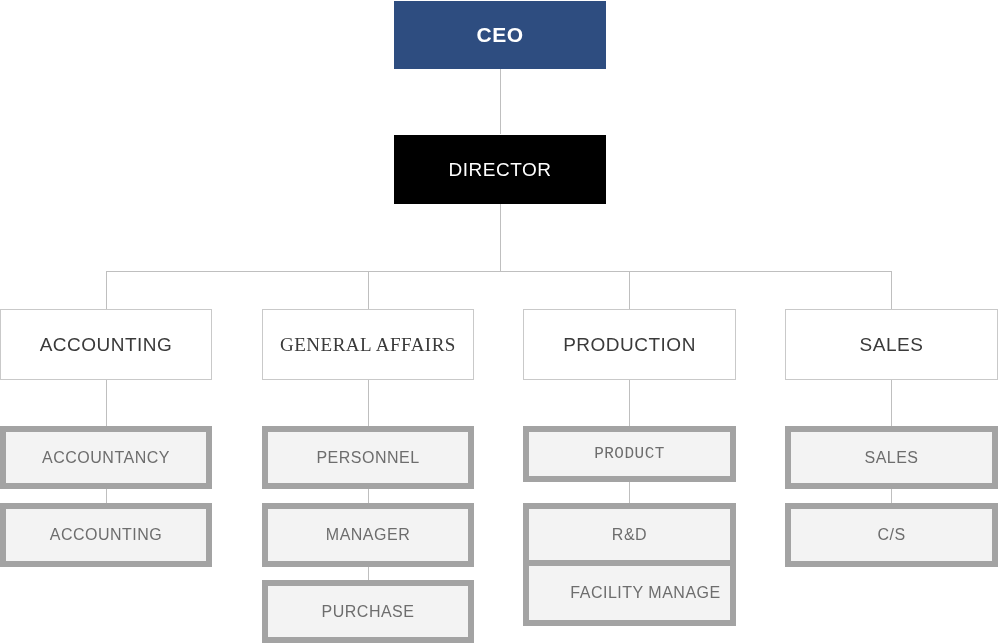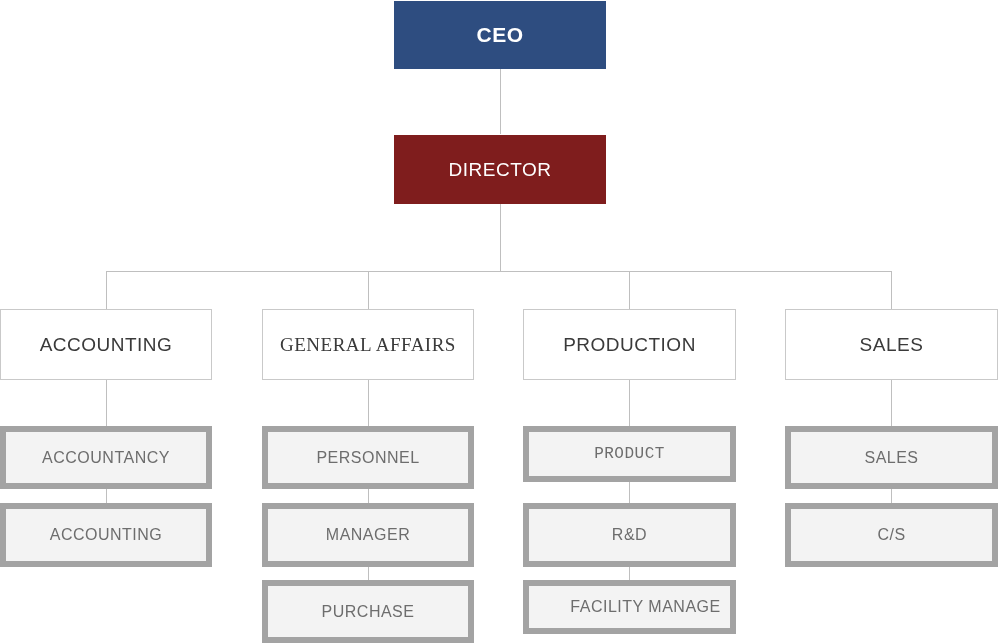--- a/index.html
+++ b/index.html
@@ -28,21 +28,21 @@
     letter-spacing: 0.5px;
   }
   .node-ceo {
     background: #2e4d80;
     color: #ffffff;
     font-size: 21px;
     font-weight: bold;
     text-align: right;
   }
   .node-director {
-    background: #7f1d1d;
+    background: #000000;
     color: #ffffff;
     font-size: 19px;
   }
   .node-dept {
     background: #ffffff;
     border: 1px solid #c9c9c9;
     color: #3a3a3a;
     font-size: 19px;
   }
   .node-sub {
@@ -116,21 +116,21 @@
   <div class="node node-sub" style="left:262px; top:580px; width:212px; height:63px;">
     <span>PURCHASE</span>
   </div>
 
   <div class="node node-sub" style="left:523px; top:426px; width:213px; height:56px;font-family:Liberation Mono, monospace;">
     <span>PRODUCT</span>
   </div>
   <div class="node node-sub" style="left:523px; top:503px; width:213px; height:64px;">
     <span>R&amp;D</span>
   </div>
-  <div class="node node-sub" style="left:523px; top:580px; width:213px; height:54px;padding-left:32px;">
+  <div class="node node-sub" style="left:523px; top:560px; width:213px; height:66px;padding-left:32px;">
     <span>FACILITY MANAGE</span>
   </div>
 
   <div class="node node-sub" style="left:785px; top:426px; width:213px; height:63px;">
     <span>SALES</span>
   </div>
   <div class="node node-sub" style="left:785px; top:503px; width:213px; height:64px;">
     <span>C/S</span>
   </div>
 

